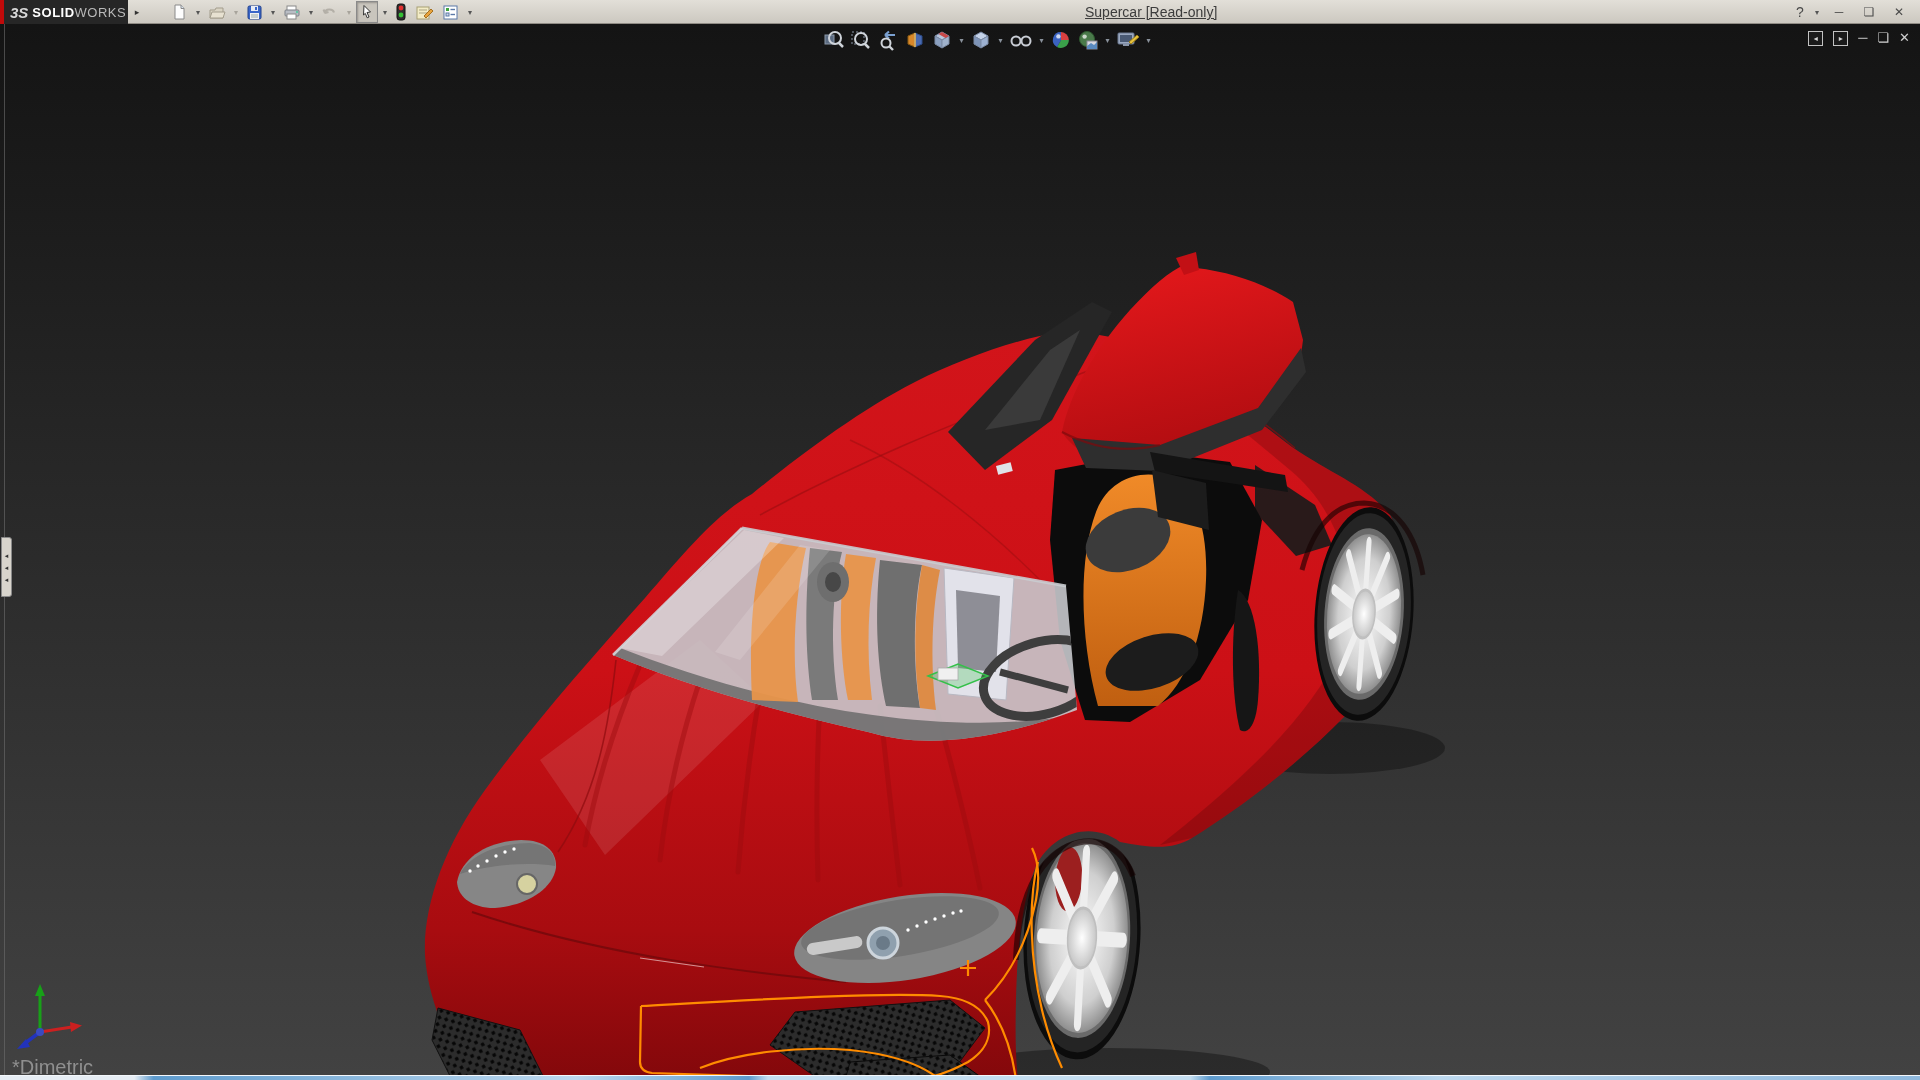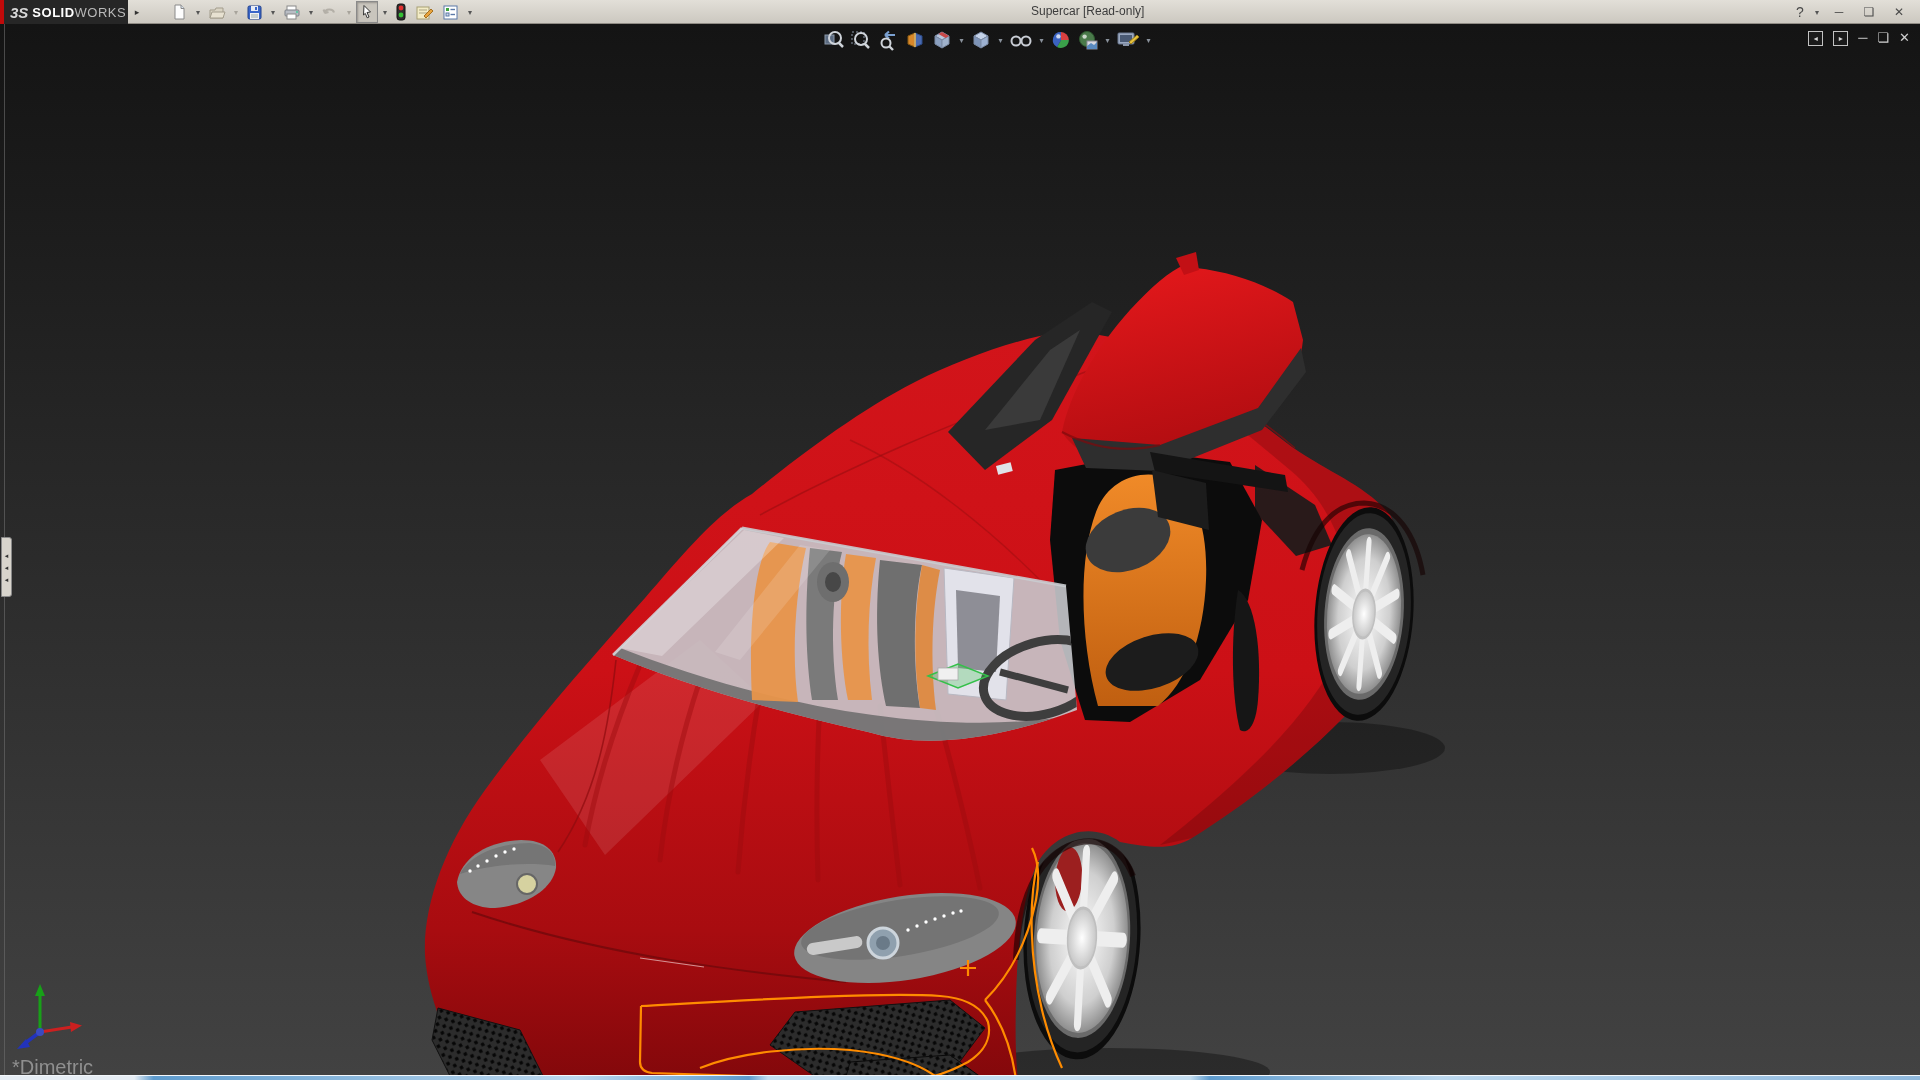--- a/index.html
+++ b/index.html
@@ -14,21 +14,21 @@
   .logo-ds { color:#d8d8d8; font-size:15px; font-style:italic; font-weight:bold; margin-right:4px; }
   .logo-solid { color:#ffffff; font-weight:bold; font-size:13px; letter-spacing:.5px; }
   .logo-works { color:#b9b9b9; font-size:13px; letter-spacing:.5px; }
   .menu-expand { position:absolute; left:130px; top:3px; width:14px; height:18px; color:#333;
     font-size:9px; line-height:18px; text-align:center; cursor:default; }
   .tb-row { position:absolute; left:168px; top:0; height:24px; display:flex; align-items:center; gap:2px; }
   .tbtn { height:22px; display:flex; align-items:center; padding:0 2px; border:1px solid transparent; }
   .tbtn.pressed { background:#c9c5bd; border:1px solid #8a8a8a; box-shadow:inset 1px 1px 2px rgba(0,0,0,.25); }
   .dd { font-size:8px; color:#555; width:10px; text-align:center; }
   .dd.dim { color:#a8a49c; }
-  .win-title { position:absolute; left:1031px; top:4px; font-size:12px; color:#3c3c3c; }
+  .win-title { position:absolute; left:1085px; top:4px; font-size:14px; color:#3c3c3c;text-decoration:underline; }
   .tb-right { position:absolute; right:8px; top:0; height:24px; display:flex; align-items:center; gap:4px; }
   .wctl { width:26px; height:20px; text-align:center; line-height:20px; font-size:12px; color:#4a4a4a; }
   .help-q { font-size:14px; color:#4a4a4a; width:16px; text-align:center; }
 
   
   .viewport { position:absolute; left:0; top:24px; width:1920px; height:1051px;
     background:linear-gradient(#141414 0%, #1f1f1f 25%, #2d2d2d 55%, #3b3b3b 85%, #424242 100%); }
   .scene { position:absolute; left:0; top:0; }
   .leftline { position:absolute; left:4px; top:0; width:1px; height:1051px; background:#6e6e6e; opacity:.6; }
   .collapse-tab { position:absolute; left:1px; top:513px; width:11px; height:60px;

